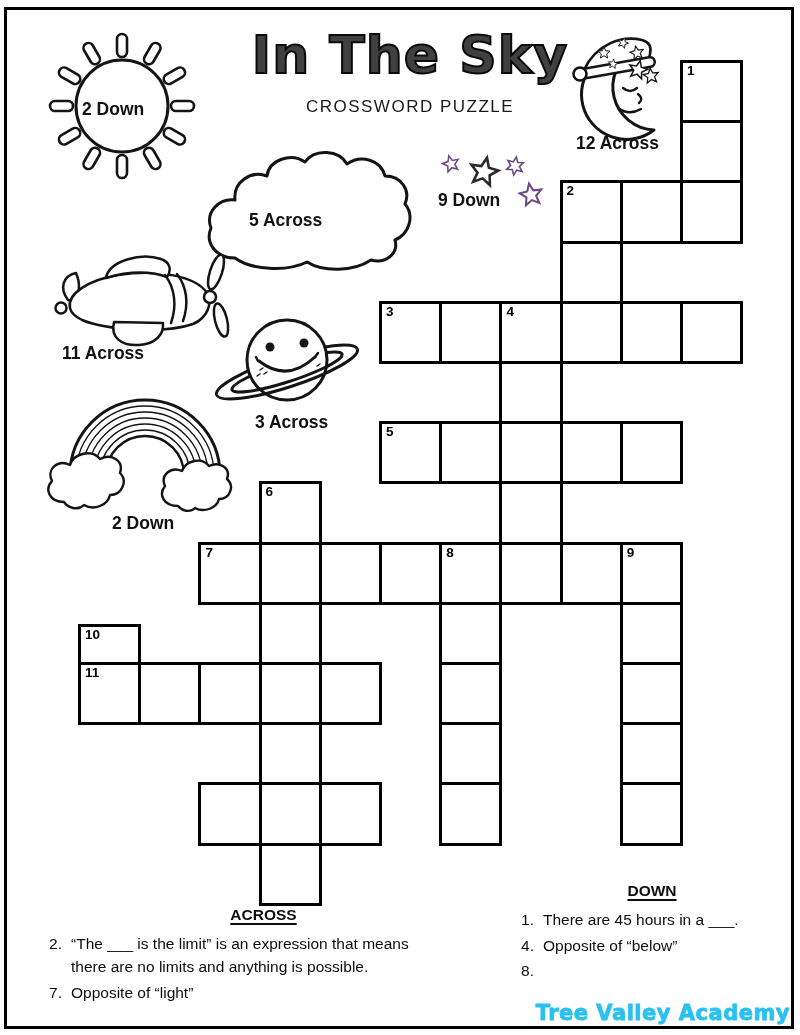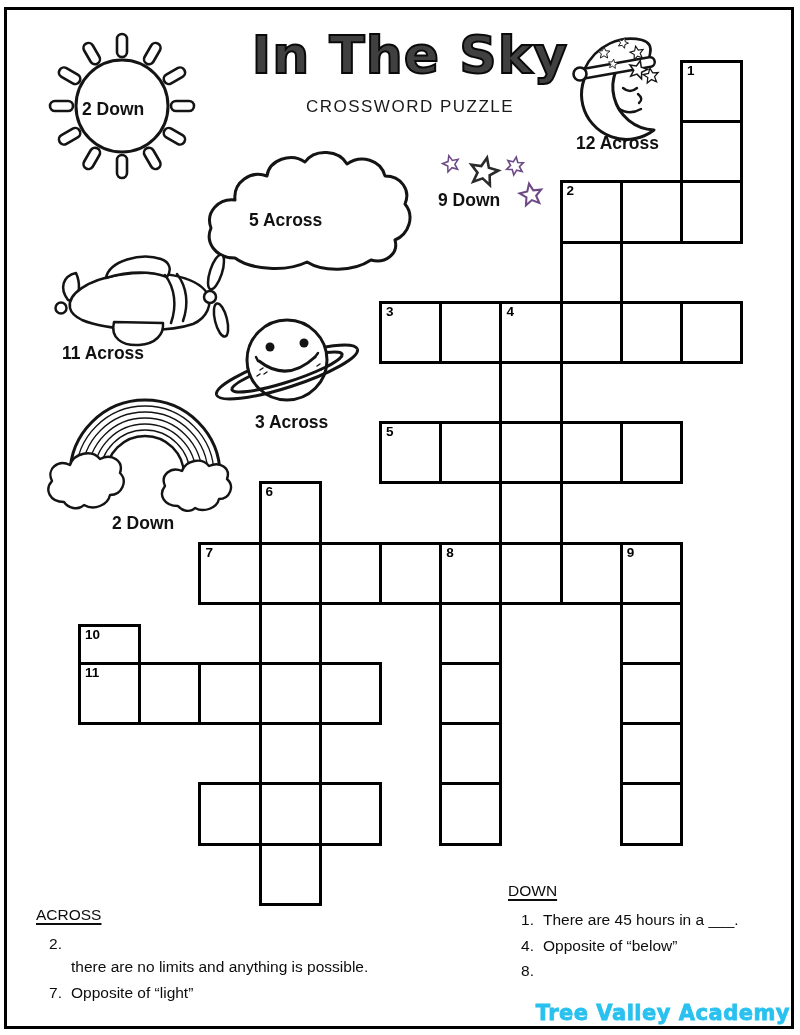--- a/index.html
+++ b/index.html
@@ -34,22 +34,22 @@
   
   .illus { position:absolute; z-index:1; }
   .illus-label {
     position:absolute; z-index:2; font-size:17.5px; font-weight:bold; color:#111;
     white-space:nowrap;
   }
   .centered { }
   
   .clues { position:absolute; z-index:4; font-size:15.5px; color:#0d0d0d; }
   .clues-heading {
-    font-weight:normal; text-decoration:underline; text-underline-offset:3px;
-    text-decoration-thickness:2px; font-size:15.5px; margin-bottom:9px;
+    font-weight:bold; text-decoration:underline; text-underline-offset:3px;
+    text-decoration-thickness:2px; font-size:15.5px; margin-bottom:9px;text-align:center;
   }
   .clue { display:flex; margin-bottom:4px; line-height:22.5px; }
   .clue-num { flex:0 0 26px; text-align:right; margin-right:9px; }
   .clues.across { left:36px; top:906px; width:455px; }
   .clues.down  { left:508px; top:882px; width:288px; }
   .clues.down .clue { margin-bottom:3px; }
   
   .brand {
     position:absolute; left:400px; top:1001px; width:390px; text-align:right; z-index:4;
     font-family:"DejaVu Sans", sans-serif;
@@ -287,21 +287,21 @@
       <div class="cell" style="left: 318.8px; top: 782.4px;"></div>
       <div class="cell" style="left: 439.2px; top: 782.4px;"></div>
       <div class="cell" style="left: 619.8px; top: 782.4px;"></div>
       <div class="cell" style="left: 258.6px; top: 842.6px;"></div>
     </div>
 
   <div class="clues across">
     <div class="clues-heading">ACROSS</div>
     <div class="clue">
       <span class="clue-num">2.</span>
-      <span class="clue-text"><br><span>there are no limits and anything is possible.</span></span>
+      <span class="clue-text"><span>“The ___ is the limit” is an expression that means</span><br><span>there are no limits and anything is possible.</span></span>
     </div>
     <div class="clue">
       <span class="clue-num">7.</span>
       <span class="clue-text"><span>Opposite of “light”</span></span>
     </div>
   </div>
 
   <div class="clues down">
     <div class="clues-heading">DOWN</div>
     <div class="clue">

